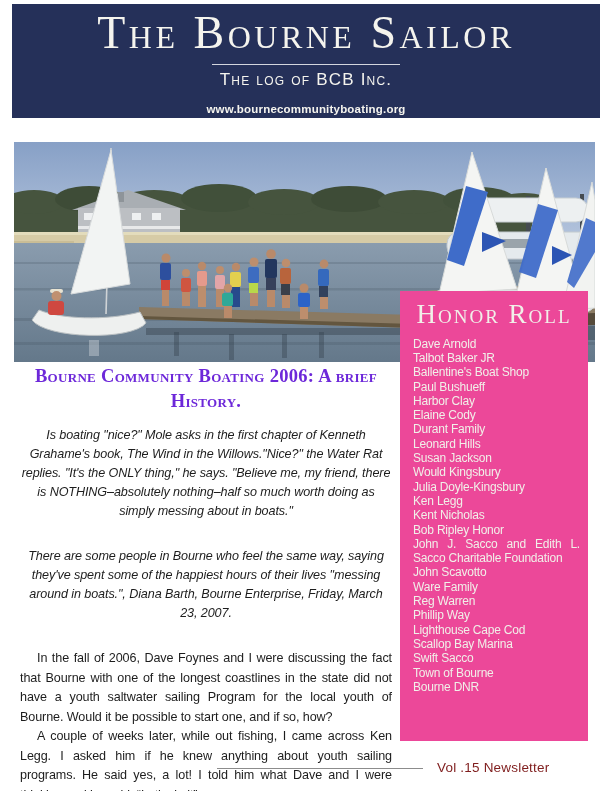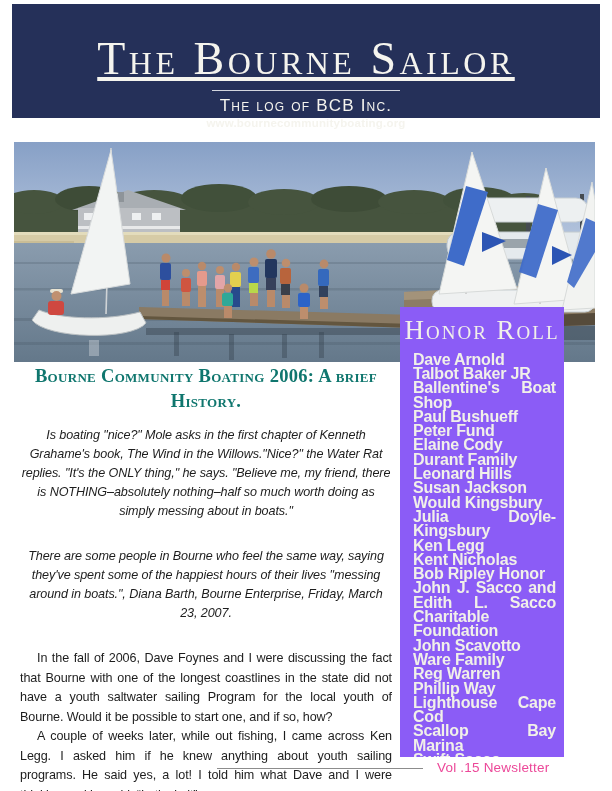--- a/index.html
+++ b/index.html
@@ -5,59 +5,59 @@
   * { margin:0; padding:0; box-sizing:border-box; }
   html,body { background:#ffffff; }
   body { width:612px; height:791px; position:relative; overflow:hidden;
          font-family:"Liberation Sans", sans-serif; }
 
   
   .masthead { position:absolute; left:12px; top:4px; width:588px; height:114px;
               background:#253059; color:#f5f4ee; text-align:center; }
   .masthead h1 { font-family:"Liberation Serif", serif; font-weight:400;
                  font-variant:small-caps; font-size:46px; letter-spacing:3.5px;
-                 padding-top:30px; line-height:1.1; white-space:nowrap;text-decoration:underline; }
+                 padding-top:4px; line-height:1.1; white-space:nowrap; }
   .mast-divider { width:188px; height:1px; background:rgba(255,255,255,.8);
                   margin:5px auto 5px; }
   .mast-sub { font-family:Liberation Sans, sans-serif; font-variant:small-caps;
               font-size:17px; letter-spacing:1.2px; line-height:1.15; }
-  .mast-url { font-size:11.5px; font-weight:bold; letter-spacing:.2px; margin-top:2px; }
+  .mast-url { font-size:11.5px; font-weight:bold; letter-spacing:.2px; margin-top:14px; }
 
   
   .photo { position:absolute; left:14px; top:142px; width:581px; height:220px;
            overflow:hidden; }
   .photo svg { display:block; width:100%; height:100%; }
 
   
-  .honor-panel { position:absolute; left:400px; top:307px; width:164px; height:450px;
-                 background:#8b5cf6; color:#f1f0e9; overflow:hidden; }
+  .honor-panel { position:absolute; left:400px; top:291px; width:188px; height:450px;
+                 background:#ec4899; color:#f1f0e9; overflow:hidden; }
   .honor-panel h2 { font-family:"Liberation Serif", serif; font-weight:400;
                     font-variant:small-caps; font-size:27px; letter-spacing:2px;
                     text-align:center; padding-top:9px; line-height:1.1; }
   .honor-panel ul { list-style:none; margin-top:7px; padding:0 8px 0 13px;
-                    font-size:16px; line-height:14.3px; font-weight:bold;
+                    font-size:12px; line-height:14.3px; font-weight:normal;
                     letter-spacing:-0.2px; }
   .honor-panel li { text-align:justify; }
 
   
   .article { position:absolute; left:20px; top:364px; width:372px; color:#1d1d1d; }
   .article h2 { font-family:"Liberation Serif", serif; font-weight:700;
                 font-variant:small-caps; font-size:18.5px; line-height:25px;
-                text-align:center; color:#0f766e; letter-spacing:.3px;
+                text-align:center; color:#6d28d9; letter-spacing:.3px;
                 margin-bottom:12px; }
   .article p.quote { font-style:italic; text-align:center; font-size:12.6px;
                      line-height:19px; margin-bottom:26px; letter-spacing:-0.1px; }
   .article p.body-p { font-size:12.6px; line-height:19.5px; text-align:justify;
                       text-indent:17px; letter-spacing:-0.1px; }
 
   
   .footer-rule { position:absolute; left:217px; top:768px; width:206px; height:1px;
                  background:#8c8c8c; }
   .footer-text { position:absolute; left:437px; top:760px; font-size:13.5px;
-                 color:#ec4899; letter-spacing:.2px; }
+                 color:#7f1d1d; letter-spacing:.2px; }
 </style>
 </head>
 <body>
 
 <div class="page">
 
   <header class="masthead">
     <h1>The Bourne Sailor</h1>
     <div class="mast-divider"></div>
     <div class="mast-sub">The log of BCB Inc.</div>
@@ -235,21 +235,21 @@
     </svg>
   </div>
 
   <aside class="honor-panel">
     <h2>Honor Roll</h2>
     <ul>
         <li>Dave Arnold</li>
         <li>Talbot Baker JR</li>
         <li>Ballentine's Boat Shop</li>
         <li>Paul Bushueff</li>
-        <li>Peter Fund</li>
+        <li>Harbor Clay</li>
         <li>Elaine Cody</li>
         <li>Durant Family</li>
         <li>Leonard Hills</li>
         <li>Susan Jackson</li>
         <li>Would Kingsbury</li>
         <li>Julia Doyle-Kingsbury</li>
         <li>Ken Legg</li>
         <li>Kent Nicholas</li>
         <li>Bob Ripley Honor</li>
         <li>John J. Sacco and Edith L. Sacco Charitable Foundation</li>

